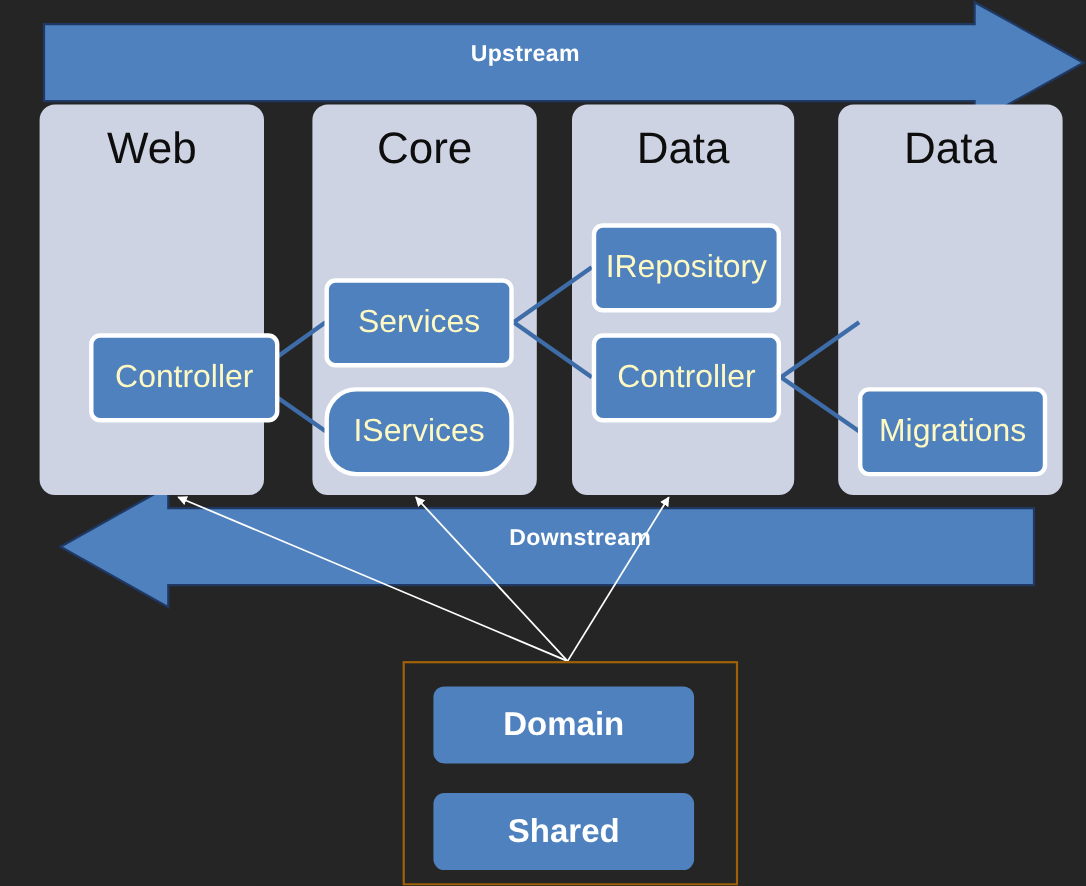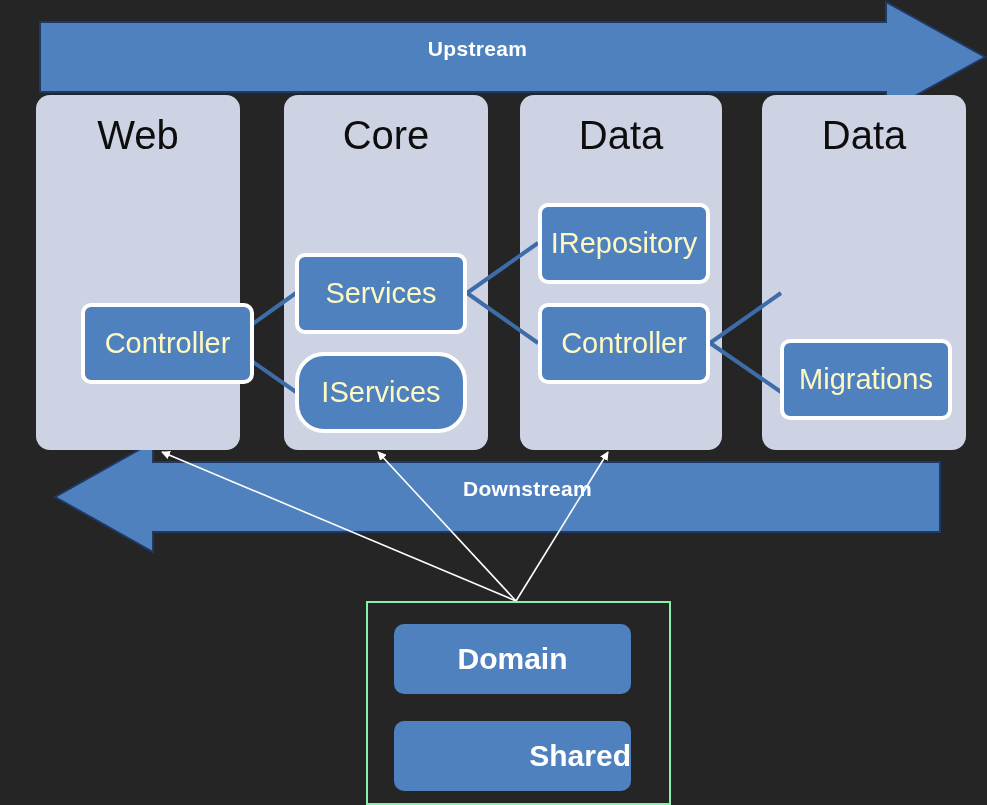--- a/index.html
+++ b/index.html
@@ -84,41 +84,41 @@
   }
 
   
   #domain-group {
     position: absolute;
     left: 366px;
     top: 601px;
     width: 305px;
     height: 204px;
     background: #252525;
-    border: 2px solid #86efac;
+    border: 2px solid #a16207;
     z-index: 7;
     padding-left: 46px;
   }
   .domain-box {
     position: absolute;
     left: 26px;
     width: 237px;
     height: 70px;
     background: #4e81bd;
     border-radius: 10px;
     display: flex;
     align-items: center;
     justify-content: center;
     color: #ffffff;
     font-size: 30px;
     font-weight: bold;
     white-space: nowrap;
   }
   #box-domain { top: 21px; }
-  #box-shared { top: 118px; justify-content: flex-end; }
+  #box-shared { top: 118px; }
 </style>
 </head>
 <body>
 
 <div id="stage">
 
   <svg id="svg-arrows" viewBox="0 0 987 805">
 
     <polygon points="40,22 886,22 886,2 985,57 886,112 886,92 40,92" fill="#4e81bd" stroke="#1f3864" stroke-width="2"></polygon>
 
@@ -169,21 +169,21 @@
     <span>IServices</span>
   </div>
 
   <div class="component-box" id="box-irepository" style="left:538px; top:203px; width:172px; height:81px;">
     <span>IRepository</span>
   </div>
   <div class="component-box" id="box-repository" style="left:538px; top:303px; width:172px; height:81px;">
     <span>Controller</span>
   </div>
 
-  <div class="component-box" id="box-migrations" style="left:780px; top:339px; width:172px; height:81px;">
+  <div class="component-box" id="box-migrations" style="left:780px; top:352px; width:172px; height:81px;">
     <span>Migrations</span>
   </div>
 
   <svg id="svg-domain-links" viewBox="0 0 987 805">
     <defs>
       <marker id="white-arrowhead" viewBox="0 0 10 10" refX="9" refY="5" markerWidth="5.5" markerHeight="5.5" orient="auto-start-reverse">
         <path d="M 0 0 L 10 5 L 0 10 z" fill="#ffffff"></path>
       </marker>
     </defs>
     <g stroke="#ffffff" stroke-width="1.6" fill="none" marker-end="url(#white-arrowhead)">

